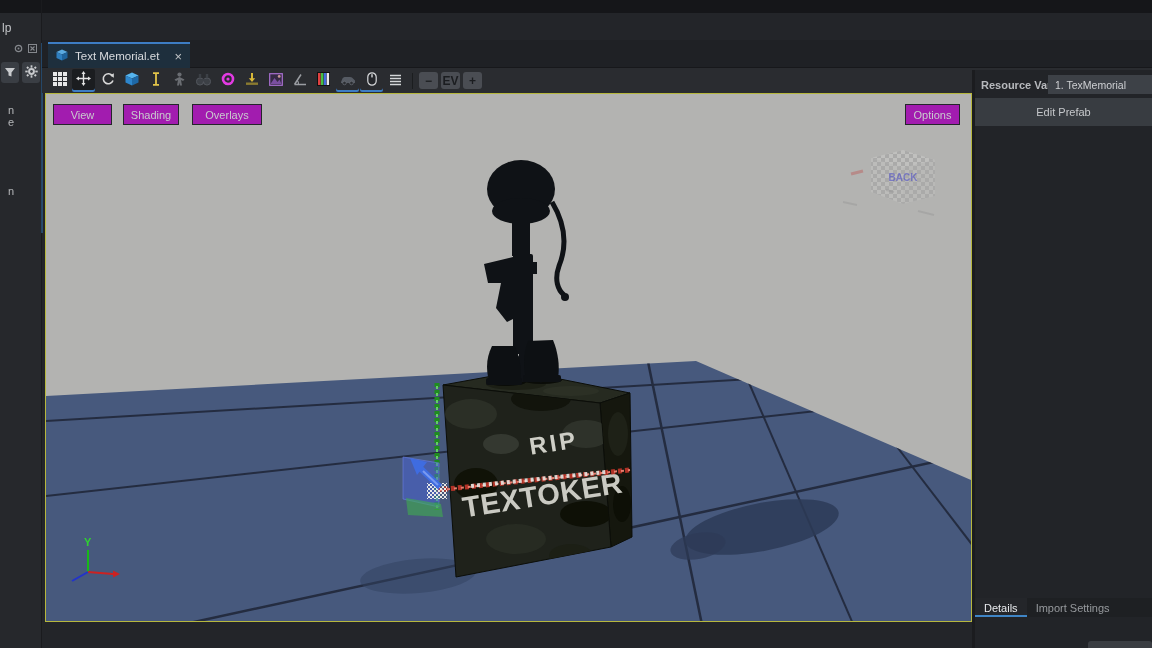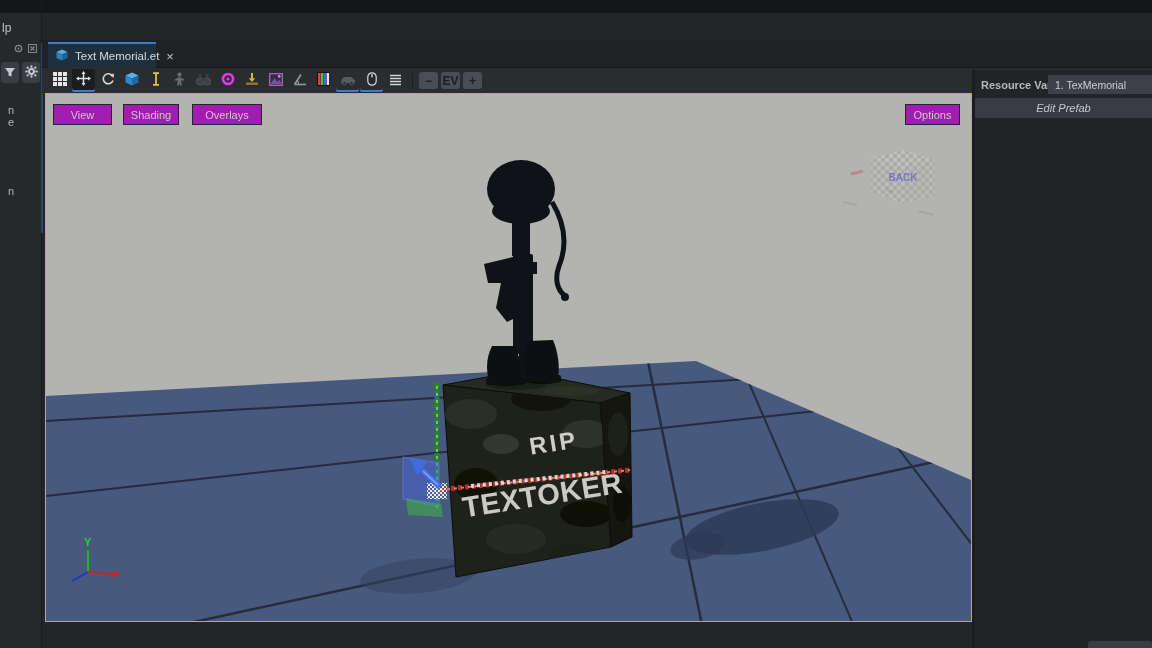--- a/index.html
+++ b/index.html
@@ -12,21 +12,21 @@
   .win-icons{position:absolute;left:13px;top:30px;display:flex;gap:3px;}
   .win-icons span{width:11px;height:10px;display:flex;align-items:center;justify-content:center;}
   .sliver-toolrow{position:absolute;left:1px;top:49px;display:flex;gap:3px;}
   .sbtn{width:18px;height:21px;background:#3a3e44;border-radius:3px;display:flex;align-items:center;justify-content:center;}
   .tree-frag{position:absolute;left:8px;color:#b5b7ba;font-size:11px;}
   .sliver-divider{position:absolute;left:41px;top:0;width:1px;height:648px;background:#1a1b1e;}
   
   .main{position:absolute;left:42px;top:13px;width:1110px;height:635px;background:#232529;}
   .accent-vline{position:absolute;left:-1px;top:30px;width:2px;height:190px;background:#2f6ca6;opacity:.55;}
   .tabbar{position:absolute;left:0;top:27px;width:100%;height:28px;background:#1f2125;border-bottom:1px solid #17181b;box-sizing:border-box;}
-  .tab{position:absolute;left:6px;top:2px;width:108px;height:26px;background:#1e2f3d;border-top:2px solid #3d7dc4;
+  .tab{position:absolute;left:6px;top:2px;width:142px;height:26px;background:#1e2f3d;border-top:2px solid #3d7dc4;
        display:flex;align-items:center;gap:7px;padding:0 8px;box-sizing:border-box;}
   .tab-title{font-size:11.5px;color:#d9dbde;white-space:nowrap;}
   .tab-close{margin-left:auto;color:#c0c3c6;font-size:13px;line-height:13px;cursor:default;}
   .toolbar{position:absolute;left:0;top:55px;width:100%;height:25px;background:#2a2c30;display:flex;align-items:center;padding-left:6px;gap:1px;box-sizing:border-box;}
   .tbtn{width:23px;height:23px;display:flex;align-items:center;justify-content:center;border-radius:2px;flex:0 0 auto;}
   .tbtn.active{background:#1b1d20;box-shadow:inset 0 -2px 0 #3d7dc4;}
   .tbtn.underline{box-shadow:inset 0 -2px 0 #3d7dc4;}
   .tb-sep{width:1px;height:16px;background:#1b1d1f;margin:0 4px;flex:0 0 auto;}
   .zbtn{width:19px;height:17px;background:#4a4d53;border-radius:3px;color:#1b1d20;font-weight:bold;font-size:12px;
         display:flex;align-items:center;justify-content:center;margin:0 1px;flex:0 0 auto;}
@@ -36,22 +36,22 @@
   .scene{position:absolute;left:0;top:0;width:925px;height:527px;display:block;}
   .scene text{font-family:"Liberation Sans","DejaVu Sans",sans-serif;}
   .vp-btn{position:absolute;height:21px;background:#a21caf;border:1px solid #24262a;color:#c9cbce;font-size:11px;
           display:flex;align-items:center;justify-content:center;box-sizing:border-box;}
   
   .splitter{position:absolute;left:930px;top:57px;width:3px;height:578px;background:#1b1c1f;}
   .right-panel{position:absolute;left:933px;top:57px;width:177px;height:578px;background:#222428;}
   .rp-header-label{position:absolute;left:6px;top:9px;font-size:11px;font-weight:bold;color:#b7b9bd;}
   .variant-box{position:absolute;right:0;top:5px;width:104px;height:19px;background:#3d4147;color:#ced0d3;font-size:10.5px;
                display:flex;align-items:center;padding-left:7px;box-sizing:border-box;}
-  .edit-prefab{position:absolute;left:0;top:28px;width:100%;height:20px;background:#383c41;color:#c6c8cb;font-size:11px;
-               display:flex;align-items:center;justify-content:center;font-style:italic;}
+  .edit-prefab{position:absolute;left:0;top:28px;width:100%;height:28px;background:#383c41;color:#c6c8cb;font-size:11px;
+               display:flex;align-items:center;justify-content:center;}
   .rp-tabs{position:absolute;left:0;top:528px;width:100%;height:19px;background:#1e2023;display:flex;}
   .rp-tab{padding:0 9px;font-size:11px;color:#96999d;display:flex;align-items:center;}
   .rp-tab.active{color:#e9ebee;background:#24262a;box-shadow:inset 0 -2px 0 #3f85c6;}
   .rp-corner{position:absolute;right:0;bottom:0;width:64px;height:7px;background:#3a3d42;border-radius:3px 3px 0 0;}
   
   .logbar{position:absolute;left:0;top:609px;width:888px;height:26px;background:#27292d;border-top:1px solid #1a1b1e;box-sizing:border-box;}
   .log-title{position:absolute;left:11px;top:5px;font-size:11px;font-weight:bold;color:#d6d8da;}
   .log-input{position:absolute;left:5px;top:18px;width:186px;height:8px;background:#17181b;border:1px solid #3a3d41;border-radius:5px 5px 0 0;}
   .log-btn{position:absolute;left:197px;top:18px;width:56px;height:8px;background:#3e4146;border-radius:3px 3px 0 0;}
 </style>
@@ -388,17 +388,21 @@
       <div class="vp-btn" style="left:77px;top:10px;width:56px">Shading</div>
       <div class="vp-btn" style="left:146px;top:10px;width:70px">Overlays</div>
       <div class="vp-btn" style="right:11px;top:10px;width:55px">Options</div>
     </div>
 
     <div class="splitter"></div>
     <div class="right-panel">
       <div class="rp-header-label">Resource Variants (1)</div>
       <div class="variant-box">1. TexMemorial</div>
       <div class="edit-prefab">Edit Prefab</div>
+      <div class="rp-tabs">
+        <div class="rp-tab active">Details</div>
+        <div class="rp-tab">Import Settings</div>
+      </div>
       <div class="rp-corner"></div>
     </div>
 
   </div>
 </div>
 
 </body></html>

